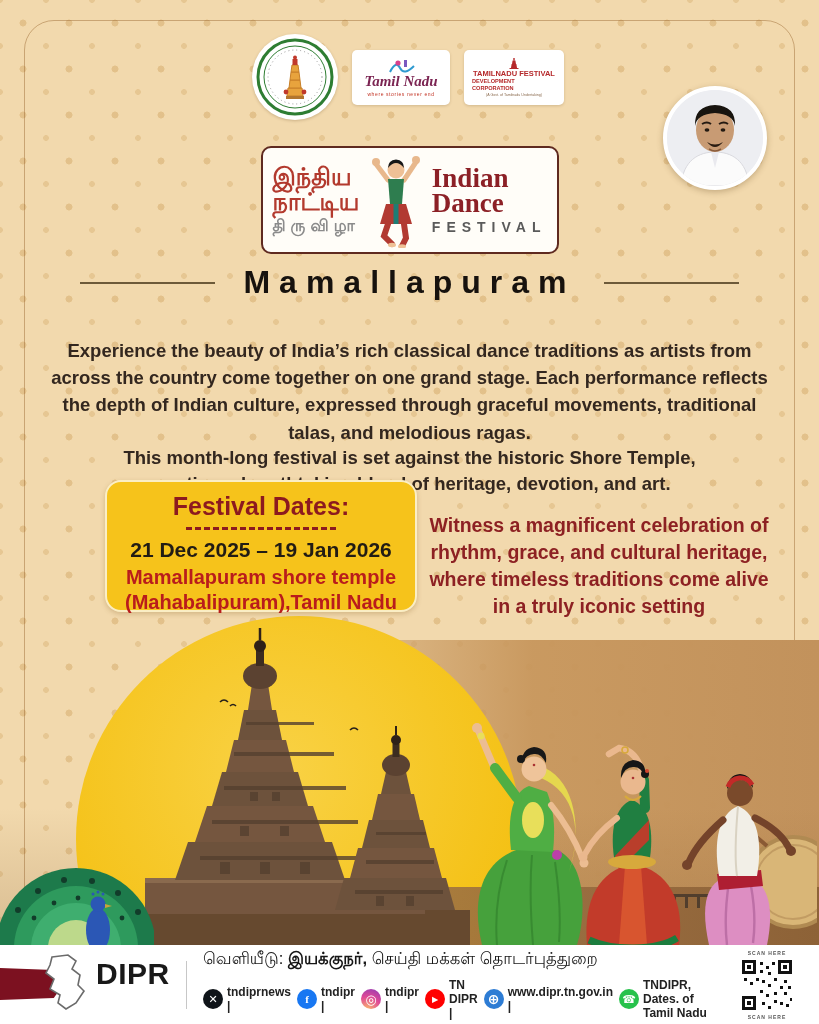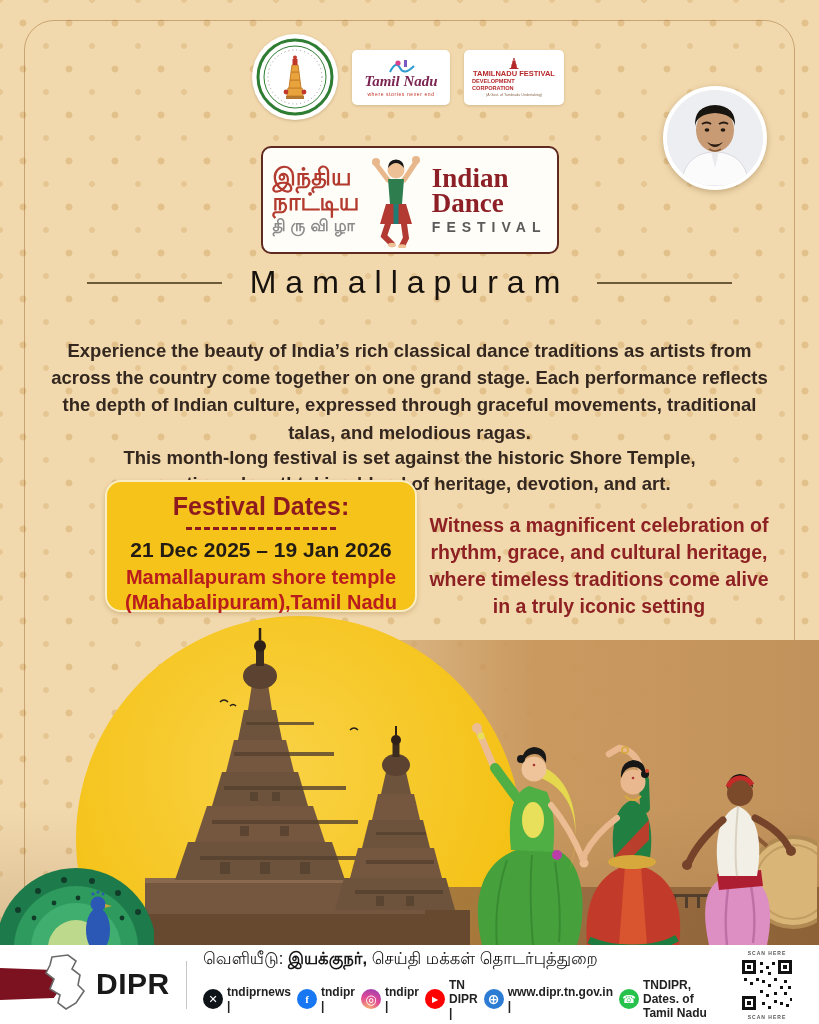--- a/index.html
+++ b/index.html
@@ -43,21 +43,21 @@
   .banner-tamil{display:flex;flex-direction:column;align-items:flex-start;line-height:1.02;}
   .tamil-big{font-family:"Liberation Serif","DejaVu Serif",serif;font-weight:700;font-size:24px;color:#b33a2e;}
   .tamil-small{font-size:16px;letter-spacing:5px;color:#8b8b8b;margin-top:4px;font-weight:600;}
   .banner-eng{display:flex;flex-direction:column;line-height:.95;}
   .eng-big{font-family:"Liberation Serif","DejaVu Serif",serif;font-weight:800;font-size:27px;color:#8c2026;}
   .eng-fest{font-size:14px;letter-spacing:6px;color:#5a5a5a;font-weight:600;margin-top:4px;}
 
   
   .title-row{position:absolute;top:264px;left:0;width:100%;display:flex;align-items:center;justify-content:center;z-index:6;}
   .title-line{width:135px;border-top:2px solid #6d5a39;}
-  .page-title{margin:0 28px;font-size:32px;font-weight:400;letter-spacing:9px;color:#17120e;}
+  .page-title{margin:0 28px;font-size:32px;font-weight:700;letter-spacing:9px;color:#17120e;}
 
   
   .para{position:absolute;left:50%;transform:translateX(-50%);text-align:center;
     color:#33271f;font-weight:600;z-index:6;}
   .para1{top:318px;width:734px;font-size:18.5px;line-height:1.48;}
   .para2{top:426px;width:646px;font-size:18.5px;line-height:1.45;}
 
   
   .dates-box{position:absolute;left:105px;top:480px;width:312px;height:132px;background:#f6c31b;
     border:2px solid #fbeec4;border-radius:16px;display:flex;flex-direction:column;align-items:center;
@@ -85,21 +85,21 @@
   .dancers{position:absolute;right:2px;bottom:79px;z-index:4;}
   .peacock{position:absolute;left:-4px;bottom:79px;z-index:5;}
 
   
   .footer{position:absolute;left:0;bottom:0;width:100%;height:79px;background:#ffffff;z-index:10;
     display:flex;align-items:center;}
   .brand{position:relative;width:186px;height:100%;flex:0 0 auto;}
   .ribbon{position:absolute;left:0;top:23px;width:64px;height:32px;background:#7c1120;
     clip-path:polygon(0 0, 84% 6%, 100% 50%, 84% 94%, 0 100%);}
   .tnmap{position:absolute;left:38px;top:8px;}
-  .dipr-label{position:absolute;left:96px;top:22px;font-size:30px;font-weight:800;color:#191919;letter-spacing:.5px;}
+  .dipr-label{position:absolute;left:96px;top:12px;font-size:30px;font-weight:800;color:#191919;letter-spacing:.5px;}
   .vdiv{width:1px;height:48px;background:#c7c7c7;margin-right:16px;flex:0 0 auto;}
   .pub-block{flex:1;}
   .pub-line{font-size:16.5px;color:#161616;margin-bottom:8px;}
   .pub-bold{font-weight:800;}
   .social-row{display:flex;align-items:center;gap:6px;font-size:12px;font-weight:600;color:#222;}
   .soc{display:flex;align-items:center;gap:4px;}
   .soc-icon{width:20px;height:20px;border-radius:50%;display:flex;align-items:center;justify-content:center;
     color:#fff;font-size:11px;font-weight:800;flex:0 0 auto;}
   .ic-x{background:#0f1419;}
   .ic-fb{background:#1877f2;font-family:"Liberation Serif","DejaVu Serif",serif;}

